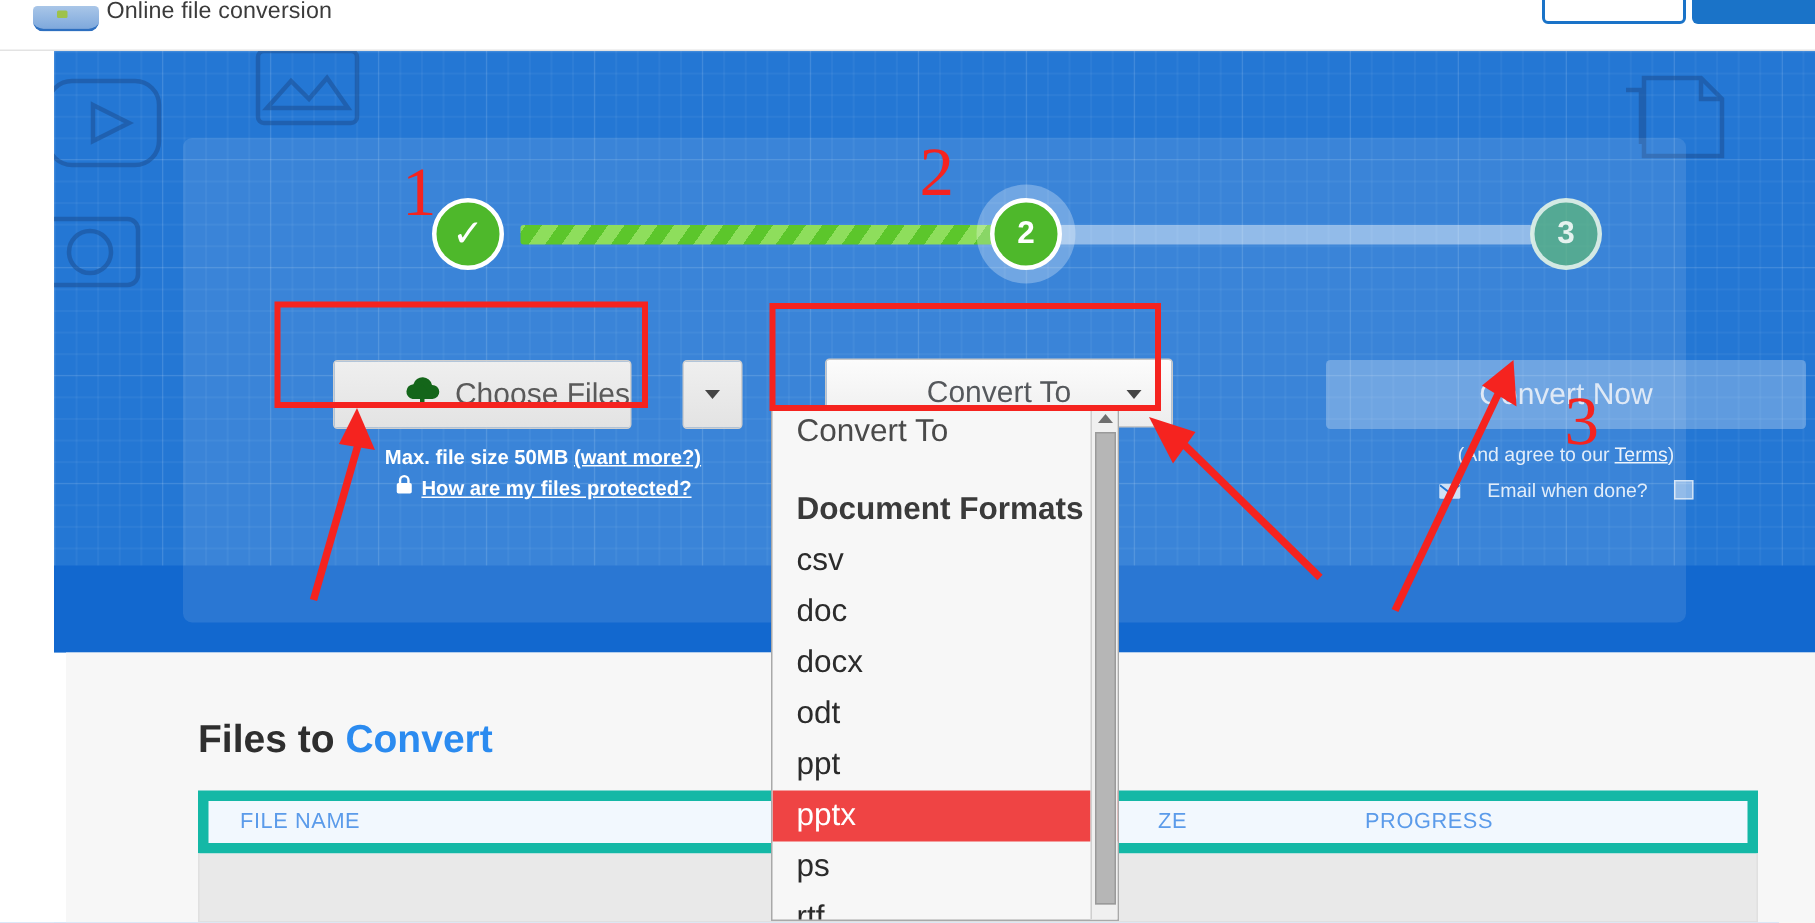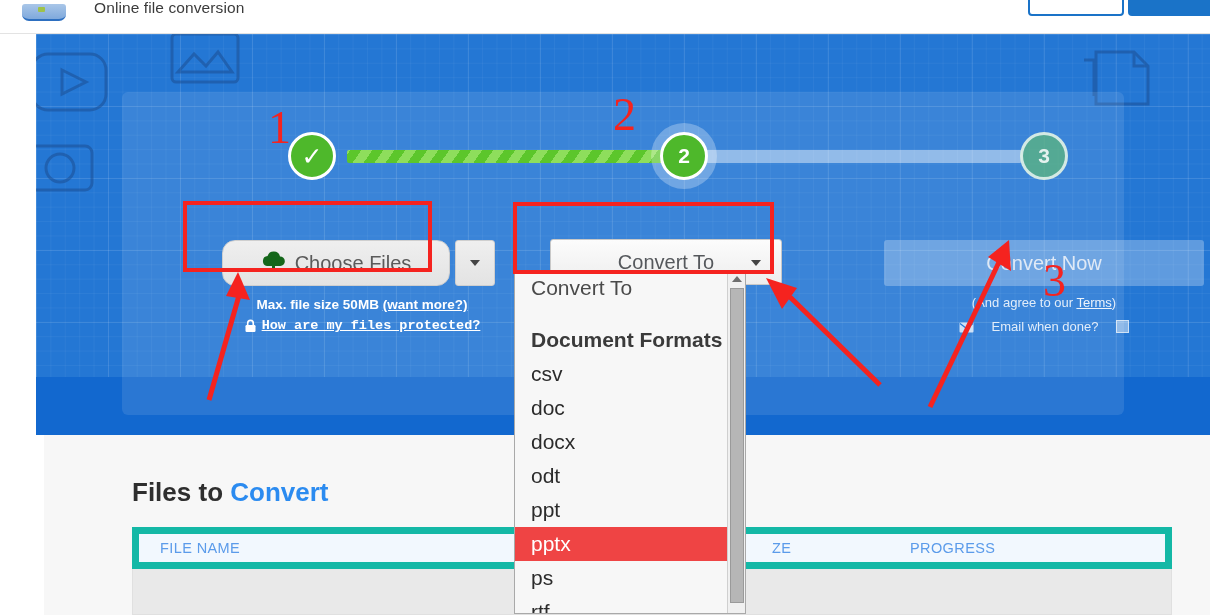--- a/index.html
+++ b/index.html
@@ -20,21 +20,21 @@
     position: absolute; left: 22px; top: 4px; width: 44px; height: 17px;
     background: linear-gradient(#a9c6e8, #7fa9dc);
     border-radius: 3px 3px 7px 7px;
     border-bottom: 2px solid #2d6fc0;
   }
   .tab-favicon::after{
     content:""; position:absolute; left:16px; top:3px; width:7px;height:5px;
     background:#9ec24a; border-radius:1px;
   }
   .tab-title {
-    position: absolute; left: 94px; top: -1px;
+    position: absolute; left: 71px; top: -1px;
     font-size: 15.5px; color: #3b3b3b; letter-spacing: .1px;
     white-space: nowrap;
   }
   .chrome-btn-outline {
     position: absolute; right: 86px; top: -14px;
     width: 96px; height: 30px;
     border: 2px solid #1a73c8; border-radius: 4px;
     background: #ffffff;
   }
   .chrome-btn-solid {
@@ -98,39 +98,39 @@
   .circle.c1 { left: 166px; background: #4eb82b; }
   .circle.c2 { left: 538px; background: #4eb82b; box-shadow: 0 0 0 9px rgba(255,255,255,.28); }
   .circle.c3 { left: 898px; background: rgba(94,182,126,.75); border-color: rgba(255,255,255,.75); color: rgba(255,255,255,.85); }
   .check { font-size: 25px; font-weight: normal; line-height: 1; }
 
   
   .controls { position: absolute; left: 0; top: 148px; width: 100%; }
 
   .choose-wrap { position: absolute; left: 100px; top: 0; }
   .btn-choose {
-    width: 228px; height: 46px;
+    width: 199px; height: 46px;
     background: linear-gradient(#efefef, #e3e3e3);
-    border: 1px solid #cfcfcf; border-radius: 13px;
-    display: flex; align-items: center; justify-content: center; gap: 9px;
+    border: 1px solid #cfcfcf; border-radius: 3px;
+    display: flex; align-items: center; justify-content: flex-end; gap: 9px;
     color: #5a5a5a; font-size: 20px; cursor: pointer;
   }
   .btn-choose-caret {
     position: absolute; left: 233px; top: 0; width: 40px; height: 46px;
     background: linear-gradient(#efefef, #e3e3e3);
     border: 1px solid #cfcfcf; border-radius: 3px;
     display: flex; align-items: center; justify-content: center;
     cursor: pointer;
   }
   .caret { width: 0; height: 0; border-left: 5px solid transparent; border-right: 5px solid transparent; border-top: 6px solid #444; }
 
   .hint { text-align: center; color: #ffffff; font-size: 13.5px; font-weight: bold; line-height: 21px; }
   .hint a { color: #ffffff; text-decoration: underline; }
   .hints { position: absolute; left: 60px; top: 54px; width: 360px; }
-  .hint-row-icon { display: flex; align-items: center; justify-content: center; gap: 5px; font-family: Liberation Mono, monospace; }
+  .hint-row-icon { display: flex; align-items: flex-start; justify-content: center; gap: 5px; }
   .lock-ico { width: 13px; height: 14px; display: inline-block; }
 
   .convert-to-wrap { position: absolute; left: 428px; top: -1px; }
   .btn-convert-to {
     width: 232px; height: 46px;
     background: linear-gradient(#fcfcfc, #ededed);
     border: 1px solid #c8c8c8; border-radius: 3px;
     display: flex; align-items: center; justify-content: center;
     color: #55585c; font-size: 20px; position: relative; cursor: pointer;
   }

